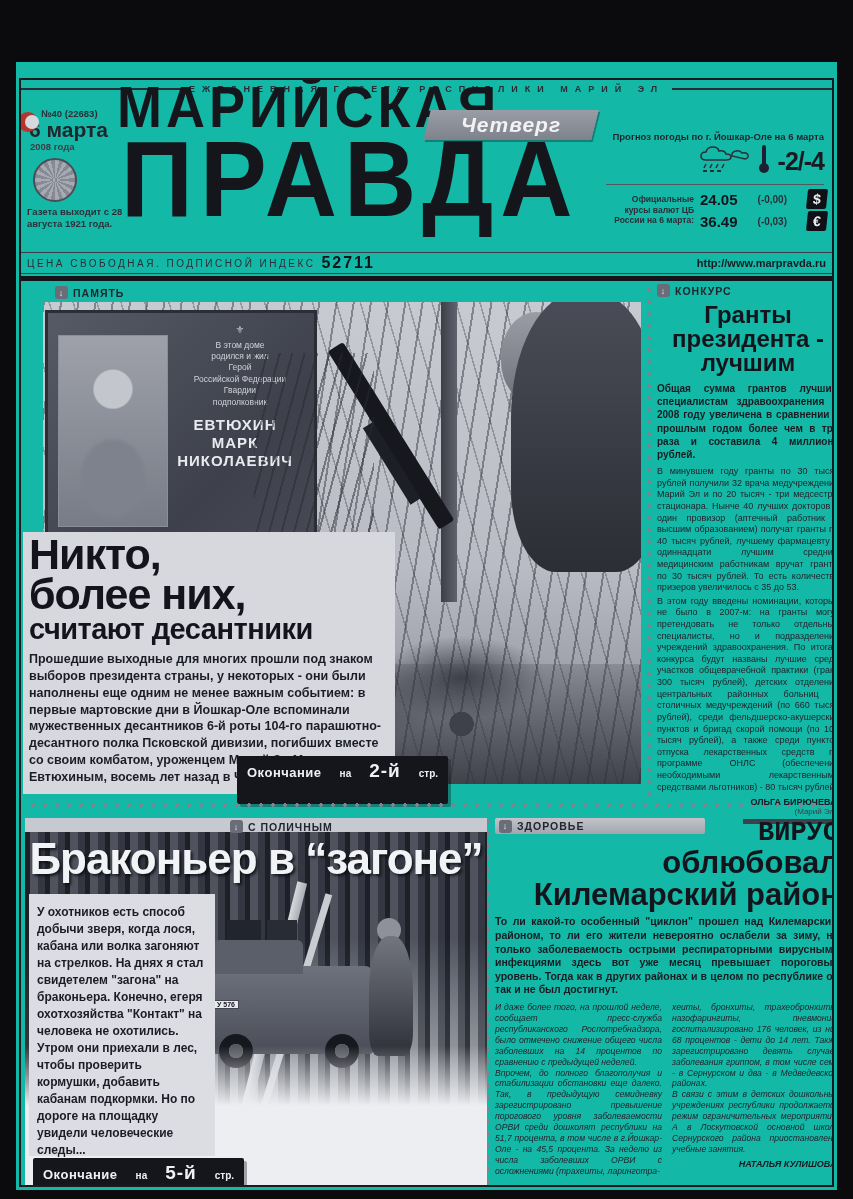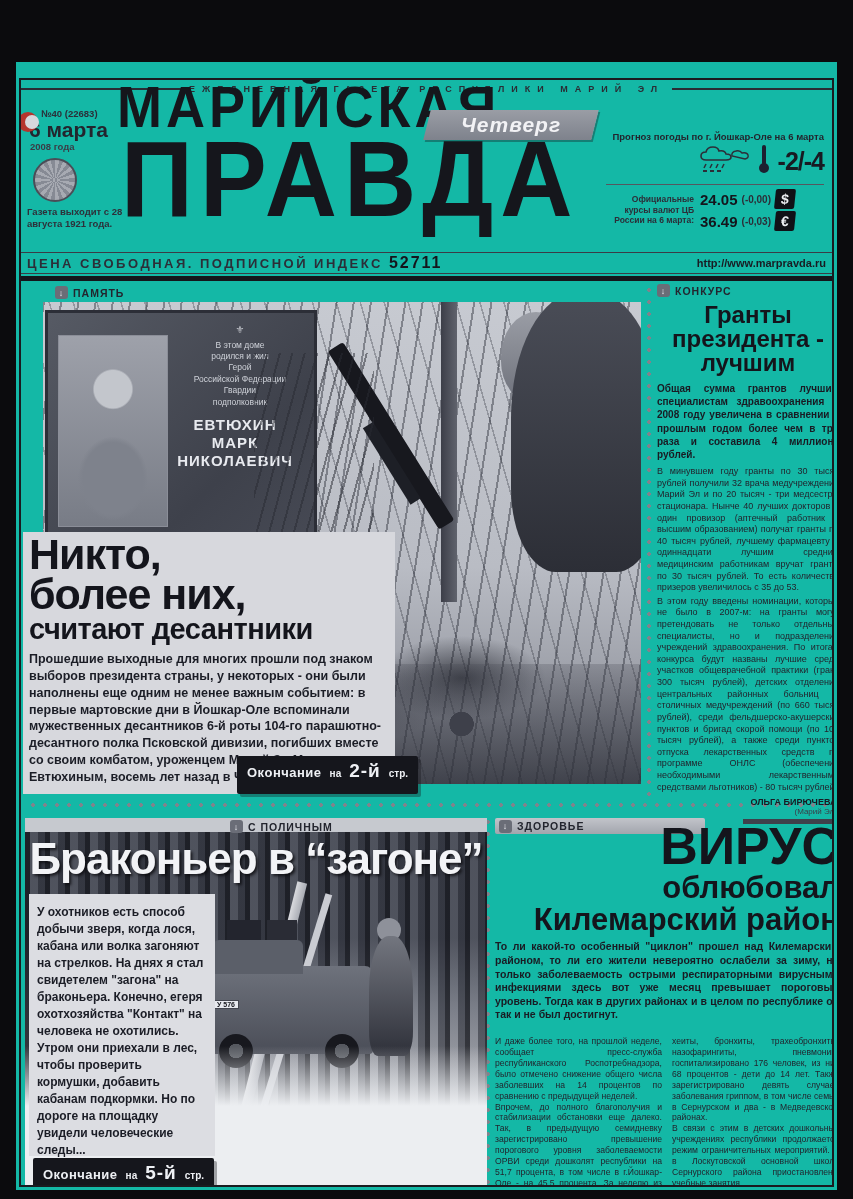--- a/index.html
+++ b/index.html
@@ -35,29 +35,29 @@
   .weekday-badge span{transform:skewX(14deg);font-style:italic;font-weight:900;font-size:21px;color:#f2f2f5;letter-spacing:1px;}
 
   .weather-col{position:absolute;right:8px;top:26px;width:218px;text-align:right;}
   .weather-title{font-size:9.5px;font-weight:900;color:#23252e;margin-top:25px;}
   .weather-main{display:flex;justify-content:flex-end;align-items:center;gap:8px;margin:2px 0;}
   .temp{font-size:25px;font-weight:900;color:#181a22;letter-spacing:-1px;}
   .weather-details{font-size:9.5px;font-weight:bold;color:#2e303a;line-height:1.3;}
   .cur-divider{height:1px;background:#55575f;margin:6px 0 4px;}
   .currency{display:grid;grid-template-columns:88px 1fr;gap:2px 6px;align-items:center;}
   .cur-label{grid-row:span 2;font-size:8.5px;font-weight:900;color:#2c2e38;text-align:right;line-height:1.25;}
-  .cur-row{display:flex;align-items:center;justify-content:flex-start;gap:4px;}
+  .cur-row{display:flex;align-items:center;justify-content:flex-start;gap:20px;}
   .cur-val{font-size:15px;font-weight:900;color:#14151c;}
   .cur-chg{font-size:10px;font-weight:bold;color:#2c2e38;}
   .cur-sym{width:20px;height:20px;background:#101116;color:#eceef2;font-weight:900;font-size:14px;
     display:flex;align-items:center;justify-content:center;border-radius:2px;transform:skewX(-6deg);}
 
   .price-row{position:absolute;left:0;top:172px;width:100%;border-top:1.5px solid #3a3c46;border-bottom:1.5px solid #3a3c46;
     height:22px;display:flex;align-items:center;justify-content:space-between;padding:0 6px;box-sizing:border-box;}
-  .price-label{font-size:13px;font-weight:bold;letter-spacing:2.5px;color:#2c2e38;}
+  .price-label{font-size:10px;font-weight:normal;letter-spacing:2.5px;color:#2c2e38;}
   .price-index{font-size:16px;font-weight:700;letter-spacing:2px;color:#14151c;margin-left:6px;}
   .site{font-size:11px;font-weight:900;color:#191b23;}
   .thick-bar{position:absolute;left:0;top:196px;width:100%;height:5px;background:#14151b;}
 
   
   .sec-badge{display:flex;align-items:center;gap:5px;font-size:10.5px;font-weight:900;letter-spacing:1px;color:#23252e;}
   .sec-icon{width:13px;height:13px;background:#6a6d77;border-radius:3px;color:#eceef2;font-size:9px;
     display:flex;align-items:center;justify-content:center;font-weight:bold;}
 
   
@@ -100,22 +100,22 @@
   .plaque-name{margin-left:108px;text-align:center;font-weight:900;font-size:15px;line-height:1.2;color:#e8eaef;margin-top:8px;letter-spacing:1px;}
   .plaque-dates{position:absolute;left:8px;bottom:8px;font-size:8.5px;color:#c3c6cc;}
   .plaque-branch{position:absolute;right:-60px;top:40px;width:120px;height:220px;
     background:repeating-linear-gradient(105deg, rgba(40,42,50,.5) 0 2px, transparent 2px 12px);}
 
   .mem-white{position:absolute;left:2px;top:452px;width:372px;height:262px;background:#d7d8dd;padding:2px 0 0 6px;box-sizing:border-box;}
   .mem-h1{font-size:43px;font-weight:900;line-height:.93;color:#14151c;letter-spacing:-1px;}
   .mem-h2{font-size:29px;font-weight:900;line-height:1.05;color:#14151c;letter-spacing:-.5px;}
   .mem-body{margin-top:7px;font-size:12.5px;font-weight:bold;line-height:1.34;color:#1b1d26;width:356px;}
 
-  .cont-badge{position:absolute;background:#15161c;color:#eef0f4;display:flex;align-items:baseline;gap:8px;
-    padding:4px 10px 12px 10px;border-radius:2px;box-shadow:3px 3px 0 rgba(20,20,25,.35);justify-content:center;}
+  .cont-badge{position:absolute;background:#15161c;color:#eef0f4;display:flex;align-items:baseline;gap:18px;
+    padding:4px 10px 22px 10px;border-radius:2px;box-shadow:3px 3px 0 rgba(20,20,25,.35);justify-content:center;}
   .cont-label{font-size:13px;font-weight:bold;letter-spacing:.5px;}
   .cont-prep{font-size:10px;font-weight:bold;}
   .cont-page{font-size:19px;font-weight:900;letter-spacing:1px;}
   .cont-suffix{font-size:10px;font-weight:bold;}
 
   
   .grants{position:absolute;left:636px;top:204px;width:182px;}
   .grants-headline{font-size:24px;font-weight:900;line-height:1.0;color:#14151c;text-align:center;margin:6px 0 7px;}
   .grants-lead{font-size:10px;font-weight:900;line-height:1.32;color:#191b23;text-align:justify;}
   .grants-body{margin-top:5px;font-size:9px;line-height:1.29;color:#22242d;text-align:justify;}
@@ -145,24 +145,24 @@
   .skis2{position:absolute;left:258px;top:70px;width:7px;height:290px;background:#caccd2;transform:rotate(17deg);}
   .hunter{position:absolute;left:344px;top:118px;width:44px;height:120px;border-radius:45% 45% 20% 20%;background:linear-gradient(#73767f,#2e3039);}
   .hunter-head{position:absolute;left:352px;top:100px;width:24px;height:24px;border-radius:50%;background:#8e919a;}
   .poach-textbox{position:absolute;left:4px;top:76px;width:186px;height:262px;background:#dcdde2;padding:10px 8px;box-sizing:border-box;}
   .poach-body{font-size:12px;font-weight:bold;line-height:1.42;color:#1b1d26;}
 
   
   .virus{position:absolute;left:474px;top:738px;width:344px;}
   .virus-badge-bar{width:210px;height:16px;background:linear-gradient(#c2c4ca,#a2a5ad);display:flex;align-items:center;padding-left:4px;box-sizing:border-box;border-radius:2px;}
   .virus-headline{text-align:right;color:#14151c;font-weight:900;margin-top:-14px;}
-  .virus-h1{font-size:52px;line-height:1.0;letter-spacing:0;}
+  .virus-h1{font-size:27px;line-height:1.0;letter-spacing:0;font-family:Liberation Mono, monospace;}
   .virus-h2{font-size:31px;line-height:1.02;}
   .virus-lead{margin-top:5px;font-size:10.5px;font-weight:900;line-height:1.3;color:#191b23;text-align:justify;}
-  .virus-cols{display:flex;gap:10px;margin-top:14px;}
+  .virus-cols{display:flex;gap:10px;margin-top:5px;font-style:italic;}
   .virus-col{flex:1;font-size:8.6px;line-height:1.27;color:#22242d;text-align:justify;}
 </style>
 </head>
 <body>
 
 <div class="page">
   <div class="frame">
     <div class="content">
 
       <div class="tagline-row">

